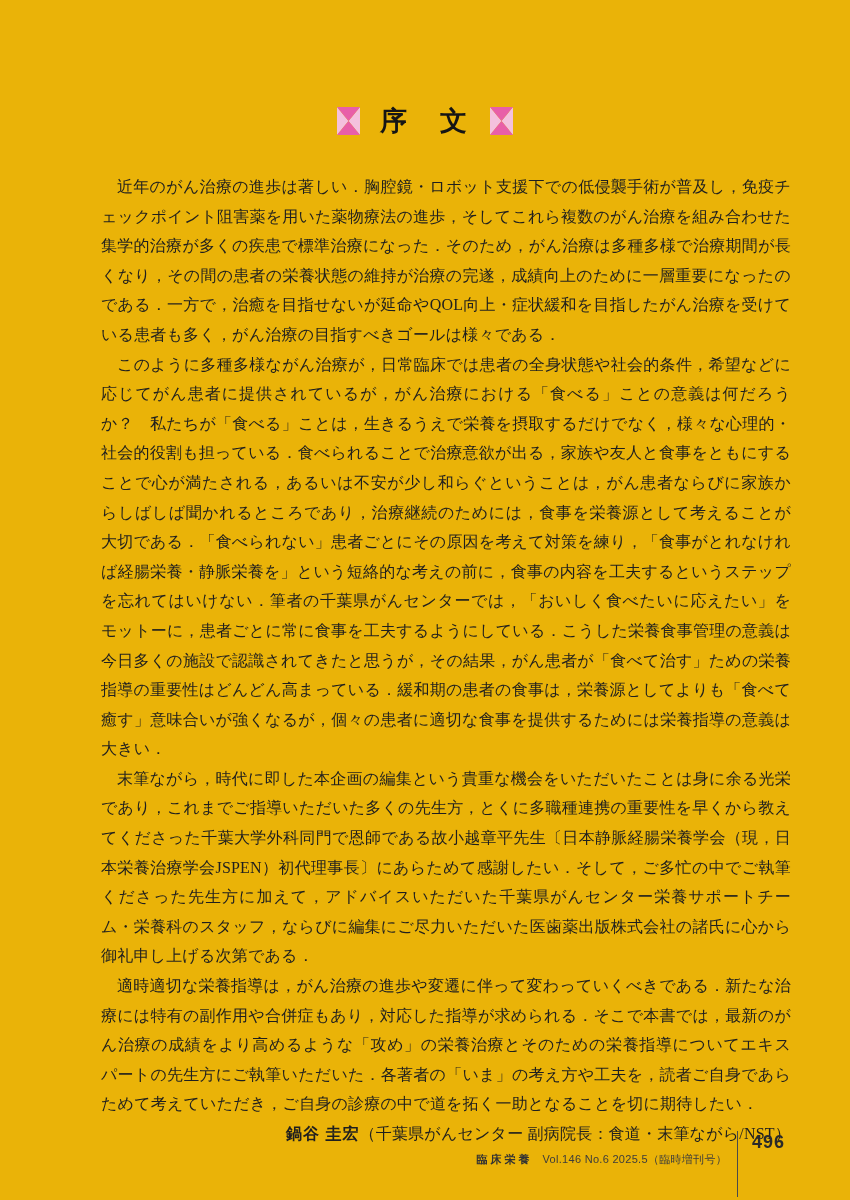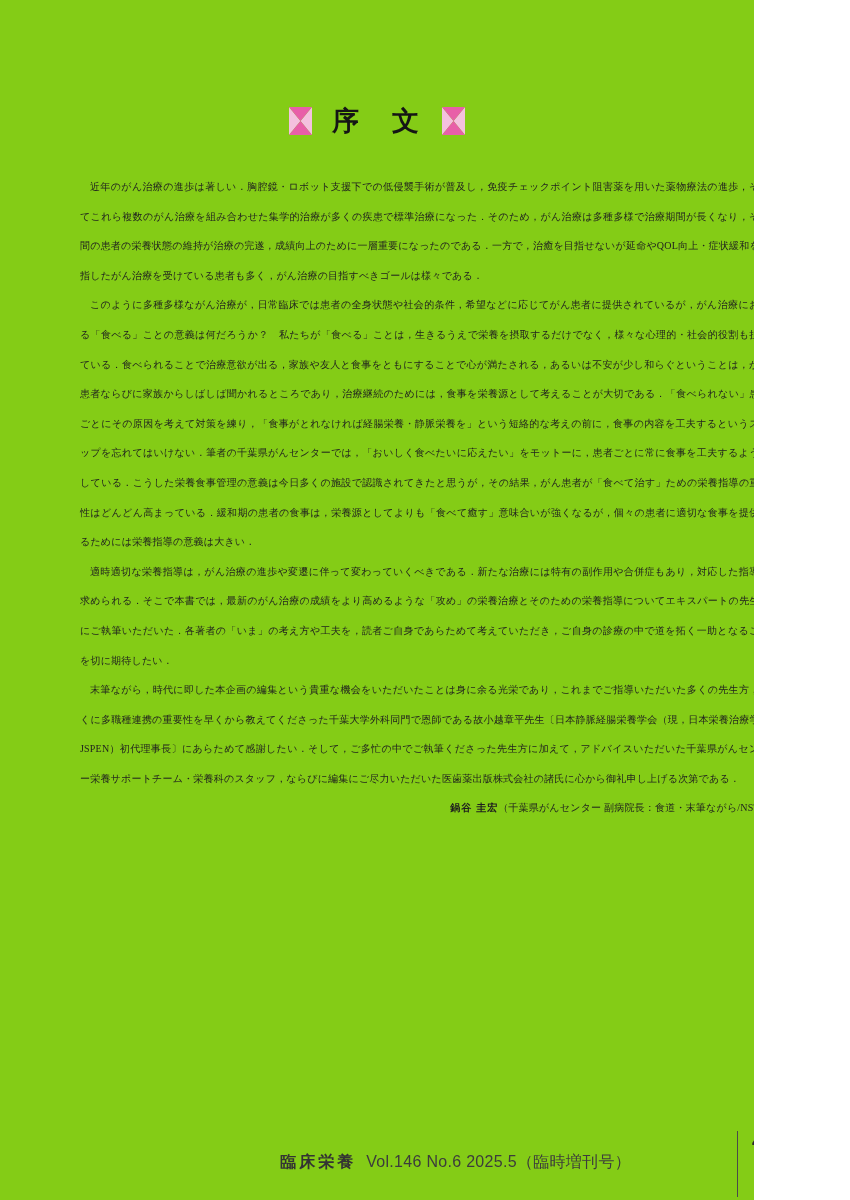--- a/index.html
+++ b/index.html
@@ -3,22 +3,22 @@
 <meta charset="utf-8">
 <style>
   :root{
     --accent-dark:#e85fa8;
     --accent-light:#f4c1de;
     --ink:#1f1f1f;
   }
   html,body{margin:0;padding:0;background:#ffffff;}
   .page{
     position:relative;
-    width:754px;height:1200px;
-    background:#84cc16;
+    width:850px;height:1200px;
+    background:#eab308;
     overflow:hidden;
     font-family:"Liberation Serif","DejaVu Serif",serif;
     color:var(--ink);
   }
   
   .title-row{
     position:absolute;top:106px;left:0;right:0;
     display:flex;justify-content:center;align-items:center;gap:20px;
   }
   .ornament{width:23px;height:28px;display:block;}
@@ -29,22 +29,22 @@
     font-weight:700;
     font-size:27px;
     letter-spacing:3px;
     color:#151515;
     line-height:30px;
     white-space:nowrap;
   }
   
   .body-text{
     position:absolute;
-    left:80px;top:172px;width:690px;
-    font-size:10px;
+    left:101px;top:172px;width:690px;
+    font-size:16px;
     line-height:29.6px;
     text-align:justify;
     letter-spacing:0.2px;
   }
   .body-text p{
     margin:0;
     text-indent:1em;
   }
   .date-line{
     margin:4px 0 0 0;
@@ -60,21 +60,21 @@
     font-weight:700;
     letter-spacing:1px;
   }
   .signature-affiliation{ letter-spacing:0.2px; }
   
   .footer-info{
     position:absolute;
     top:1136px;right:123px;
     white-space:nowrap;
     font-family:"Liberation Sans","DejaVu Sans",sans-serif;
-    font-size:16px;
+    font-size:11px;
     color:#3c3c3c;
     display:flex;align-items:baseline;gap:10px;
   }
   .journal-title{
     font-weight:700;
     letter-spacing:3px;
     color:#333333;
   }
   .issue-info{ letter-spacing:0.3px;margin-top:16px; }
   .page-number-rule{
@@ -110,22 +110,22 @@
       <polygon class="light" points="0,0 11.5,14 0,28"></polygon>
       <polygon class="light" points="23,0 11.5,14 23,28"></polygon>
       <polygon class="dark" points="0,0 23,0 11.5,14"></polygon>
       <polygon class="dark" points="0,28 23,28 11.5,14"></polygon>
     </svg>
   </div>
 
   <div class="body-text">
     <p>近年のがん治療の進歩は著しい．胸腔鏡・ロボット支援下での低侵襲手術が普及し，免疫チェックポイント阻害薬を用いた薬物療法の進歩，そしてこれら複数のがん治療を組み合わせた集学的治療が多くの疾患で標準治療になった．そのため，がん治療は多種多様で治療期間が長くなり，その間の患者の栄養状態の維持が治療の完遂，成績向上のために一層重要になったのである．一方で，治癒を目指せないが延命やQOL向上・症状緩和を目指したがん治療を受けている患者も多く，がん治療の目指すべきゴールは様々である．</p>
     <p>このように多種多様ながん治療が，日常臨床では患者の全身状態や社会的条件，希望などに応じてがん患者に提供されているが，がん治療における「食べる」ことの意義は何だろうか？　私たちが「食べる」ことは，生きるうえで栄養を摂取するだけでなく，様々な心理的・社会的役割も担っている．食べられることで治療意欲が出る，家族や友人と食事をともにすることで心が満たされる，あるいは不安が少し和らぐということは，がん患者ならびに家族からしばしば聞かれるところであり，治療継続のためには，食事を栄養源として考えることが大切である．「食べられない」患者ごとにその原因を考えて対策を練り，「食事がとれなければ経腸栄養・静脈栄養を」という短絡的な考えの前に，食事の内容を工夫するというステップを忘れてはいけない．筆者の千葉県がんセンターでは，「おいしく食べたいに応えたい」をモットーに，患者ごとに常に食事を工夫するようにしている．こうした栄養食事管理の意義は今日多くの施設で認識されてきたと思うが，その結果，がん患者が「食べて治す」ための栄養指導の重要性はどんどん高まっている．緩和期の患者の食事は，栄養源としてよりも「食べて癒す」意味合いが強くなるが，個々の患者に適切な食事を提供するためには栄養指導の意義は大きい．</p>
+    <p>末筆ながら，時代に即した本企画の編集という貴重な機会をいただいたことは身に余る光栄であり，これまでご指導いただいた多くの先生方，とくに多職種連携の重要性を早くから教えてくださった千葉大学外科同門で恩師である故小越章平先生〔日本静脈経腸栄養学会（現，日本栄養治療学会JSPEN）初代理事長〕にあらためて感謝したい．そして，ご多忙の中でご執筆くださった先生方に加えて，アドバイスいただいた千葉県がんセンター栄養サポートチーム・栄養科のスタッフ，ならびに編集にご尽力いただいた医歯薬出版株式会社の諸氏に心から御礼申し上げる次第である．</p>
     <p>適時適切な栄養指導は，がん治療の進歩や変遷に伴って変わっていくべきである．新たな治療には特有の副作用や合併症もあり，対応した指導が求められる．そこで本書では，最新のがん治療の成績をより高めるような「攻め」の栄養治療とそのための栄養指導についてエキスパートの先生方にご執筆いただいた．各著者の「いま」の考え方や工夫を，読者ご自身であらためて考えていただき，ご自身の診療の中で道を拓く一助となることを切に期待したい．</p>
-    <p>末筆ながら，時代に即した本企画の編集という貴重な機会をいただいたことは身に余る光栄であり，これまでご指導いただいた多くの先生方，とくに多職種連携の重要性を早くから教えてくださった千葉大学外科同門で恩師である故小越章平先生〔日本静脈経腸栄養学会（現，日本栄養治療学会JSPEN）初代理事長〕にあらためて感謝したい．そして，ご多忙の中でご執筆くださった先生方に加えて，アドバイスいただいた千葉県がんセンター栄養サポートチーム・栄養科のスタッフ，ならびに編集にご尽力いただいた医歯薬出版株式会社の諸氏に心から御礼申し上げる次第である．</p>
     <p class="signature-line"><span class="signature-name">鍋谷 圭宏</span><span class="signature-affiliation">（千葉県がんセンター 副病院長：食道・末筆ながら/NST）</span></p>
   </div>
 
   <div class="footer-info">
     <span class="journal-title">臨床栄養</span>
     <span class="issue-info">Vol.146 No.6 2025.5（臨時増刊号）</span>
   </div>
   <div class="page-number-rule"></div>
   <div class="page-number">496</div>
 

